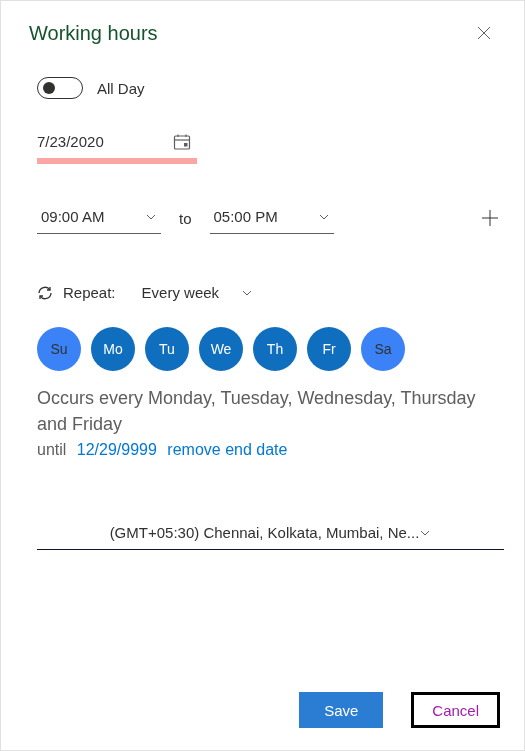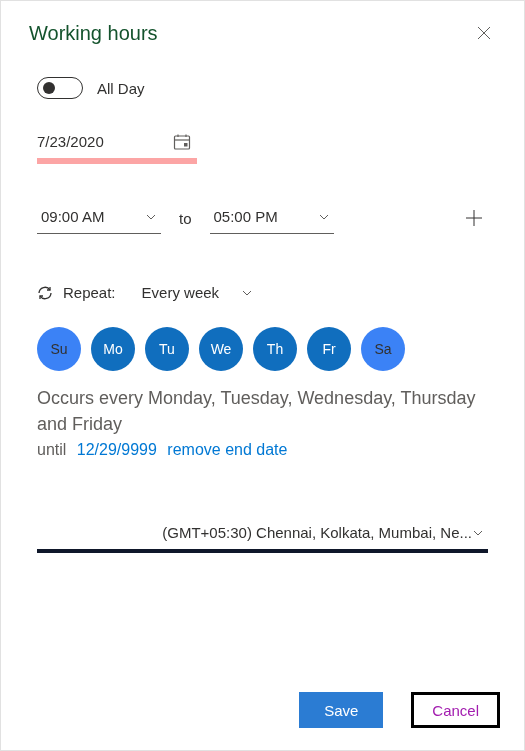--- a/index.html
+++ b/index.html
@@ -42,21 +42,21 @@
     }
     .close-btn svg { width: 14px; height: 14px; }
 
     .scroll-area {
       position: absolute;
       top: 56px;
       bottom: 76px;
       left: 0;
       right: 0;
       overflow-y: scroll;
-      padding: 20px 36px 20px 36px;
+      padding: 20px 20px 20px 36px;
     }
     .scroll-area::-webkit-scrollbar { width: 17px; }
     .scroll-area::-webkit-scrollbar-track { background: #f3f2f1; }
     .scroll-area::-webkit-scrollbar-thumb { background: #c8c6c4; }
     .scroll-area::-webkit-scrollbar-button:single-button {
       background: #f3f2f1;
       height: 17px;
       display: block;
     }
 
@@ -185,23 +185,23 @@
       font-size: 16px;
       color: #605e5c;
       margin-bottom: 59px;
     }
     .until-date { color: #0078d4; margin: 0 6px; cursor: pointer; }
     .remove-link { color: #0078d4; cursor: pointer; }
 
     .tz-field {
       display: flex;
       align-items: center;
-      border-bottom: 4px solid #0f172a;
+      border-bottom: 1px solid #0f172a;
       padding: 6px 4px 8px 4px;
-      justify-content: flex-end;
+      justify-content: center;
       cursor: pointer;
       margin-bottom: 10px;
     }
     .tz-field span:first-child {
       font-size: 15px;
       white-space: nowrap;
       overflow: hidden;
       text-overflow: ellipsis;
       max-width: 350px;
     }

